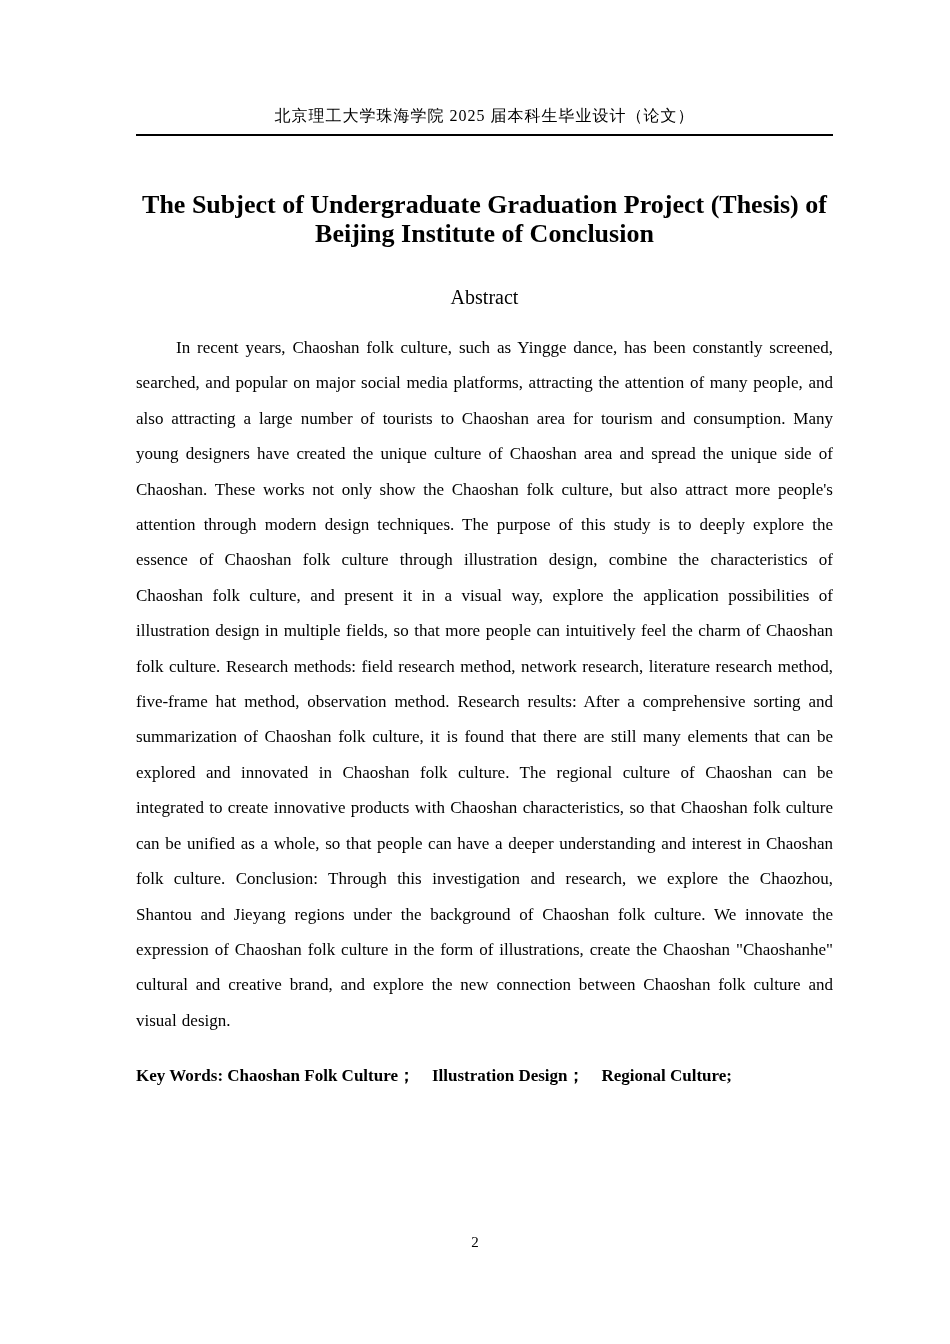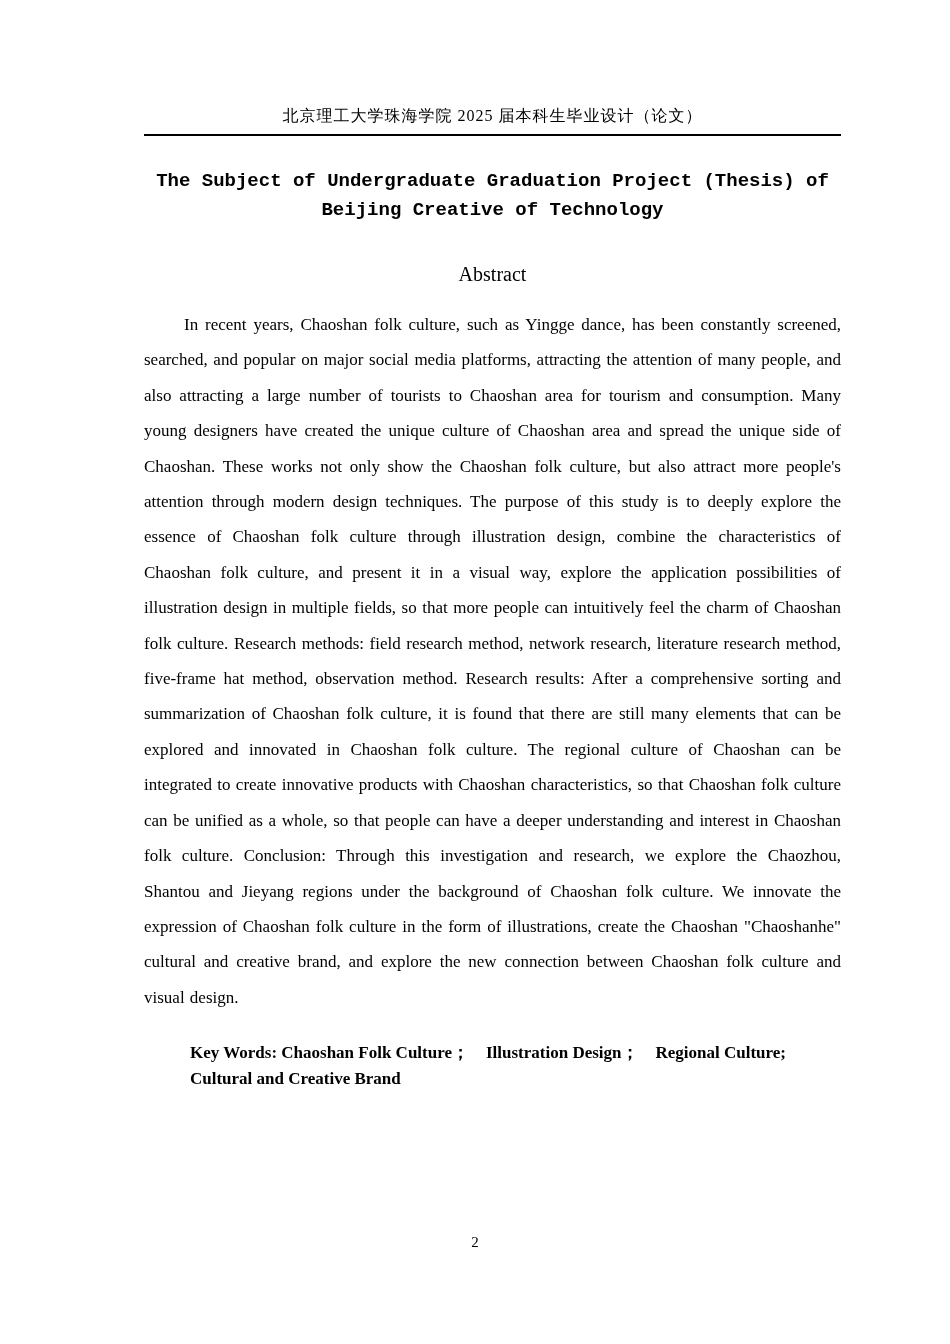--- a/index.html
+++ b/index.html
@@ -12,40 +12,39 @@
     position: relative;
     width: 950px;
     height: 1344px;
     background: #ffffff;
     color: #000000;
     font-family: "Liberation Serif", "DejaVu Serif", serif;
     overflow: hidden;
   }
   .content {
     position: absolute;
-    left: 144px;
+    left: 136px;
     top: 0;
     width: 697px;
   }
   .doc-header {
     margin-top: 106px;
     text-align: center;
     font-size: 16px;
     line-height: 20px;
     letter-spacing: 1px;
     padding-bottom: 8px;
     border-bottom: 2px solid #000000;
   }
   .doc-title {
-    margin-top: 31px;
+    margin-top: 54px;
     text-align: center;
-    font-size: 19px;
+    font-size: 26px;
     font-weight: bold;
     line-height: 29px;
-    font-family: Liberation Mono, monospace;
   }
   .abstract-heading {
     margin-top: 36px;
     text-align: center;
     font-size: 20px;
     font-weight: normal;
     line-height: 26px;
   }
   .abstract-body {
     margin-top: 20px;
@@ -53,21 +52,20 @@
     line-height: 35.4px;
     text-align: justify;
     text-indent: 40px;
     word-spacing: 1px;
   }
   .keywords {
     margin-top: 25px;
     font-size: 17px;
     font-weight: bold;
     line-height: 26px;
-    margin-left: 46px;
   }
   .page-number {
     position: absolute;
     left: 0;
     top: 1234px;
     width: 100%;
     text-align: center;
     font-size: 15px;
   }
 </style>
@@ -76,28 +74,27 @@
 
 <div class="page">
   <div class="content">
 
     <div class="doc-header">
       <span>北京理工大学珠海学院 2025 届本科生毕业设计（论文）</span>
     </div>
 
     <div class="doc-title">
       <div>The Subject of Undergraduate Graduation Project (Thesis) of</div>
-      <div>Beijing Creative of Technology</div>
+      <div>Beijing Institute of Conclusion</div>
     </div>
 
     <div class="abstract-heading">Abstract</div>
 
     <p class="abstract-body">In recent years, Chaoshan folk culture, such as Yingge dance, has been constantly screened, searched, and popular on major social media platforms, attracting the attention of many people, and also attracting a large number of tourists to Chaoshan area for tourism and consumption. Many young designers have created the unique culture of Chaoshan area and spread the unique side of Chaoshan. These works not only show the Chaoshan folk culture, but also attract more people's attention through modern design techniques. The purpose of this study is to deeply explore the essence of Chaoshan folk culture through illustration design, combine the characteristics of Chaoshan folk culture, and present it in a visual way, explore the application possibilities of illustration design in multiple fields, so that more people can intuitively feel the charm of Chaoshan folk culture. Research methods: field research method, network research, literature research method, five-frame hat method, observation method. Research results: After a comprehensive sorting and summarization of Chaoshan folk culture, it is found that there are still many elements that can be explored and innovated in Chaoshan folk culture. The regional culture of Chaoshan can be integrated to create innovative products with Chaoshan characteristics, so that Chaoshan folk culture can be unified as a whole, so that people can have a deeper understanding and interest in Chaoshan folk culture. Conclusion: Through this investigation and research, we explore the Chaozhou, Shantou and Jieyang regions under the background of Chaoshan folk culture. We innovate the expression of Chaoshan folk culture in the form of illustrations, create the Chaoshan "Chaoshanhe" cultural and creative brand, and explore the new connection between Chaoshan folk culture and visual design.</p>
 
     <div class="keywords">
       <div>Key Words: Chaoshan Folk Culture；　Illustration Design；　Regional Culture;</div>
-      <div>Cultural and Creative Brand</div>
     </div>
 
   </div>
 
   <div class="page-number">2</div>
 </div>
 
 </body></html>

